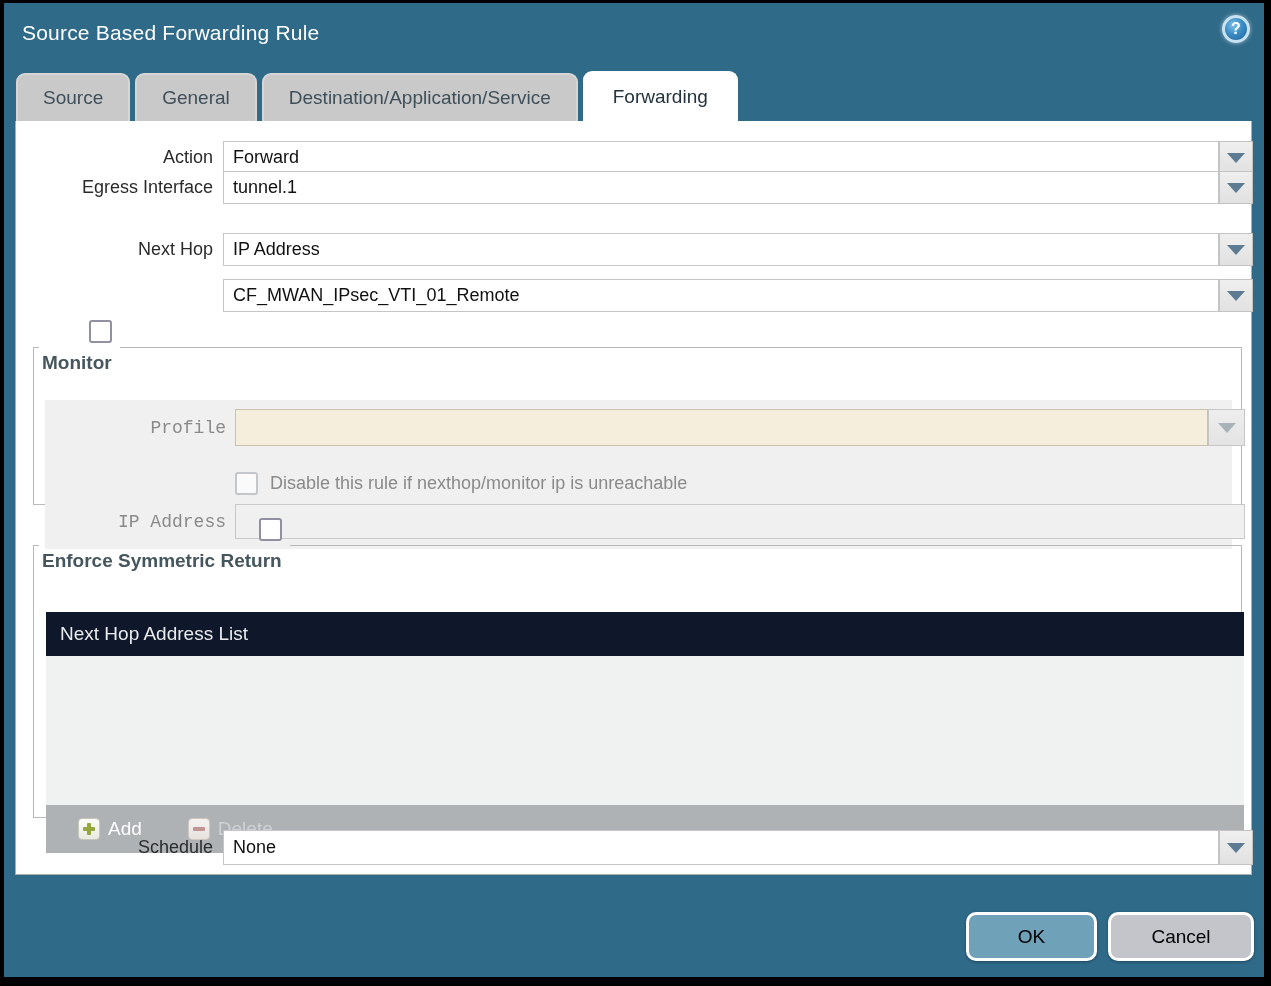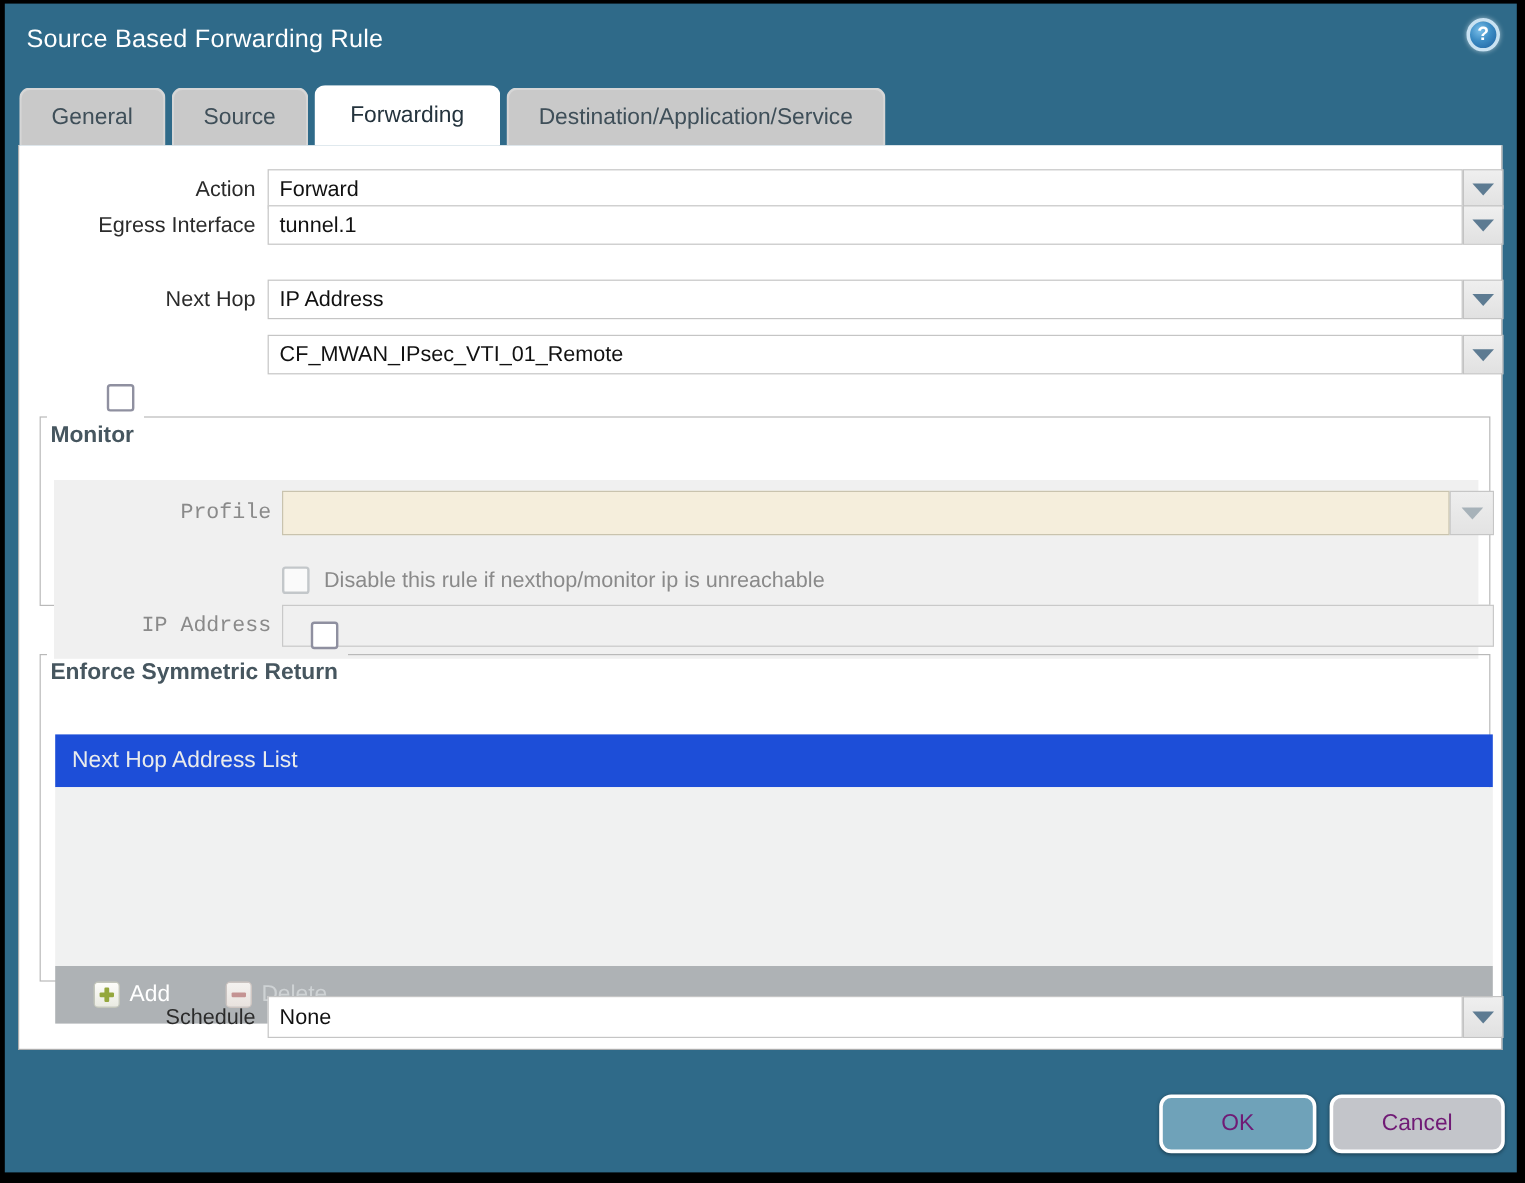--- a/index.html
+++ b/index.html
@@ -80,21 +80,21 @@
   .ddis{
     position:absolute;box-sizing:border-box;border:1px solid #c6c6c6;
     background:linear-gradient(#eeeeee,#e3e3e3);
     display:flex;align-items:center;justify-content:center;
   }
   .mtext{font-size:18px;color:#8a8a8a;}
 
   
   .etable{position:absolute;left:12px;top:40px;width:1198px;height:241px;}
   .thead{
-    height:44px;background:#1d4ed8;color:#e9ebec;font-size:19px;
+    height:44px;background:#0f172a;color:#e9ebec;font-size:19px;
     display:flex;align-items:center;padding-left:14px;box-sizing:border-box;
   }
   .tbody{height:149px;background:#f0f1f1;}
   .tfoot{height:48px;background:#aeb2b5;display:flex;align-items:center;padding-left:12px;gap:26px;}
   .tbtn{display:flex;align-items:center;gap:8px;cursor:pointer;padding-left:20px;}
   .sqicon{
     width:22px;height:22px;border-radius:4px;position:relative;
     background:linear-gradient(#fdfdfa,#e9eae1);border:1px solid #c5c8bb;box-sizing:border-box;
   }
   .sqicon::before{content:"";position:absolute;left:4px;top:8px;width:12px;height:4px;
@@ -102,41 +102,41 @@
   .sqicon.plus::after{content:"";position:absolute;left:8px;top:4px;width:4px;height:12px;
     background:#94a73d;border-radius:1px;}
   .sqicon.minus{background:linear-gradient(#f4f2f0,#e8e2de);border-color:#cfc6c2;}
   .sqicon.minus::before{background:#c49393;}
   .addlbl{color:#ffffff;font-size:19px;}
   .dellbl{color:#ced2d4;font-size:19px;}
 
   
   .btn{
     position:absolute;height:49px;border:3px solid #fff;border-radius:10px;
-    font-size:19px;color:#701a75;display:flex;align-items:center;justify-content:center;
+    font-size:19px;color:#000000;display:flex;align-items:center;justify-content:center;
     cursor:pointer;box-sizing:border-box;box-shadow:0 1px 3px rgba(0,0,0,.35);
   }
   .btn.ok{left:962px;top:909px;width:131px;background:#6fa2b9;}
   .btn.cancel{left:1104px;top:909px;width:146px;background:#c3c5ca;}
 </style>
 </head>
 <body>
 
 <div class="dialog">
 
   <div class="titlebar">
     <div class="title">Source Based Forwarding Rule</div>
     <div class="help">?</div>
   </div>
 
   <div class="tabs">
+    <div class="tab">Source</div>
     <div class="tab">General</div>
-    <div class="tab">Source</div>
+    <div class="tab">Destination/Application/Service</div>
     <div class="tab active">Forwarding</div>
-    <div class="tab">Destination/Application/Service</div>
   </div>
 
   <div class="panel">
 
     <div class="frow" style="top:20px;right:0;">
       <div class="flabel">Action</div>
       <div class="finput">Forward</div>
       <div class="dbtn">
         <span class="arrow"></span>
       </div>

